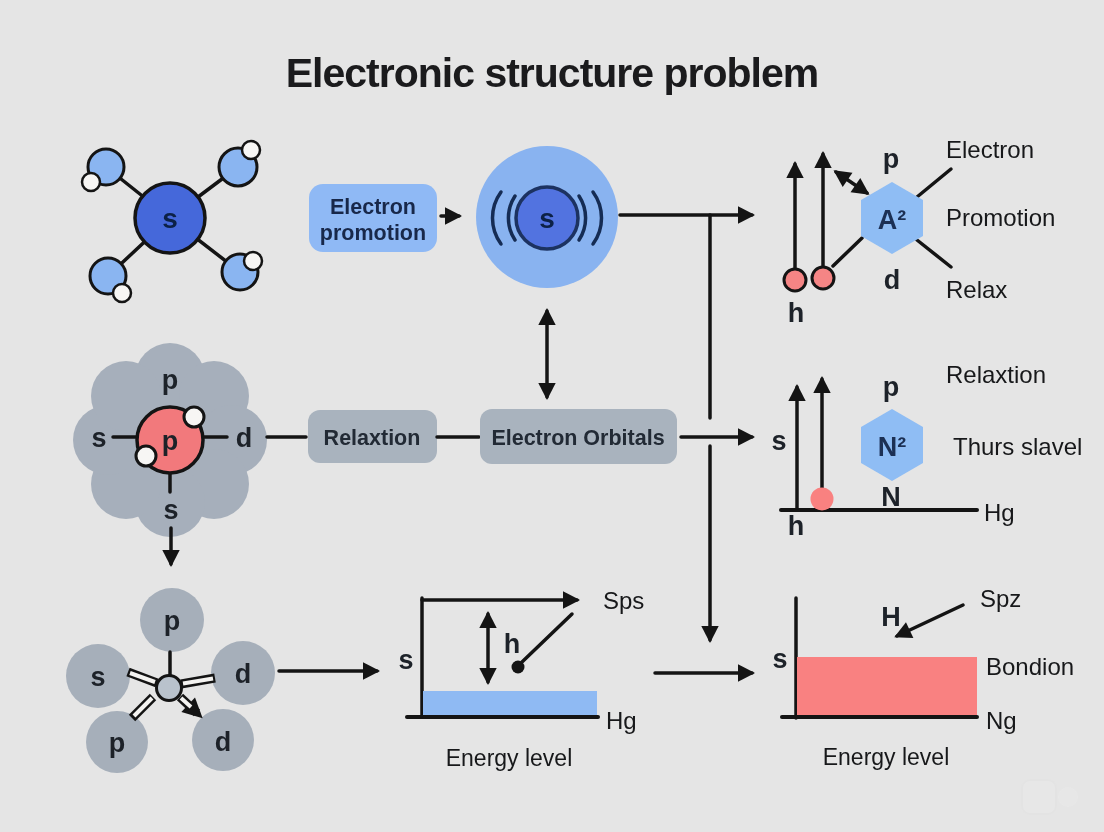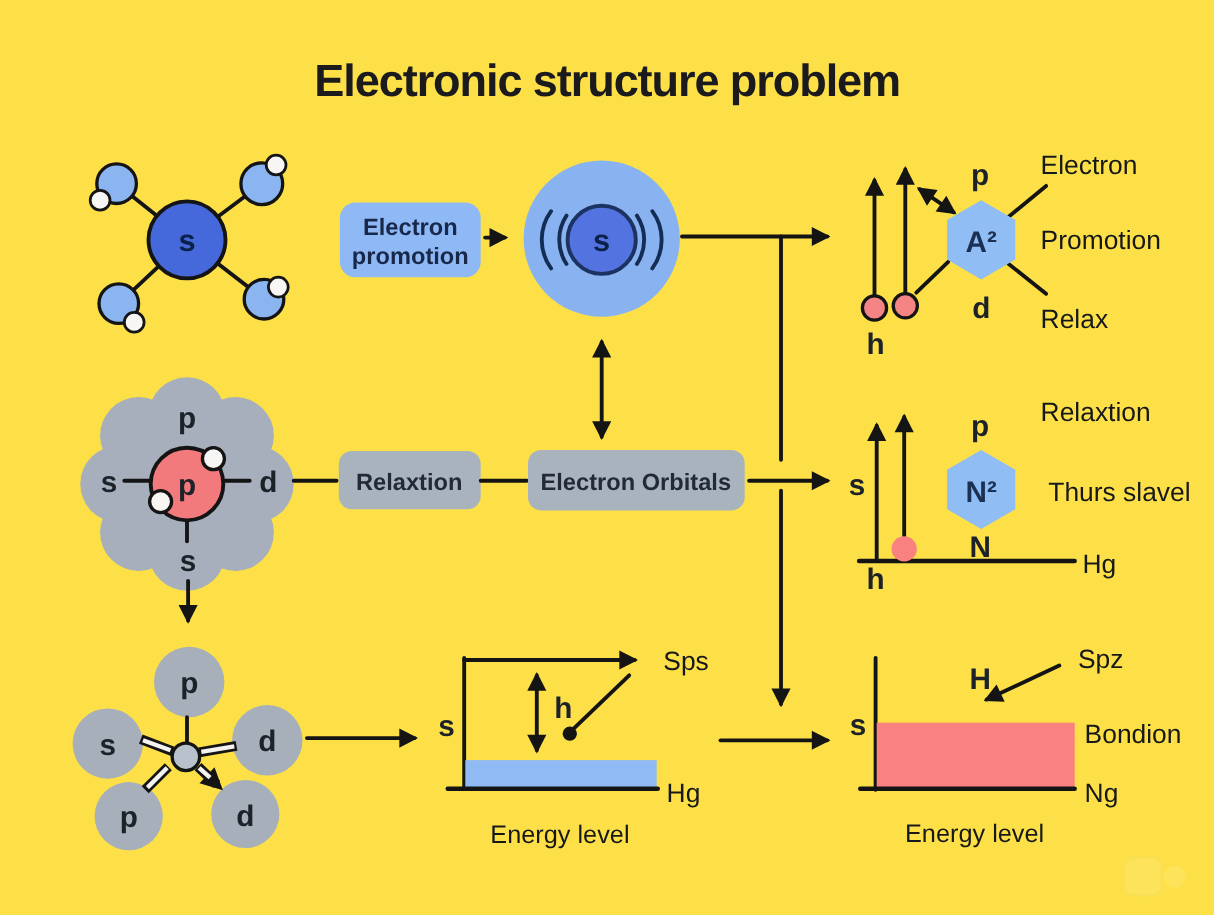--- a/index.html
+++ b/index.html
@@ -1,16 +1,16 @@
 <!DOCTYPE html>
 <html><head>
 <meta charset="utf-8">
 <style>
   html,body{margin:0;padding:0;}
-  #stage{position:relative;width:1104px;height:832px;background:#fde047;overflow:hidden;
+  #stage{position:relative;width:1104px;height:832px;background:#e5e5e5;overflow:hidden;
          font-family:"Liberation Sans",sans-serif;}
   svg{position:absolute;left:0;top:0;}
   text{font-family:"Liberation Sans",sans-serif;}
   .t-title{font-size:41px;font-weight:700;fill:#1b1b1d;letter-spacing:-1px;}
   .t-node{font-size:27px;font-weight:600;fill:#1d2229;}
   .t-core{font-size:28px;font-weight:700;fill:#0c2147;}
   .t-box{font-size:21.5px;font-weight:600;fill:#222a35;}
   .t-boxblue{font-size:21.5px;font-weight:600;fill:#18284a;}
   .t-hex{font-size:27px;font-weight:700;fill:#1c3054;}
   .t-ann{font-size:24px;font-weight:500;fill:#17181a;}

